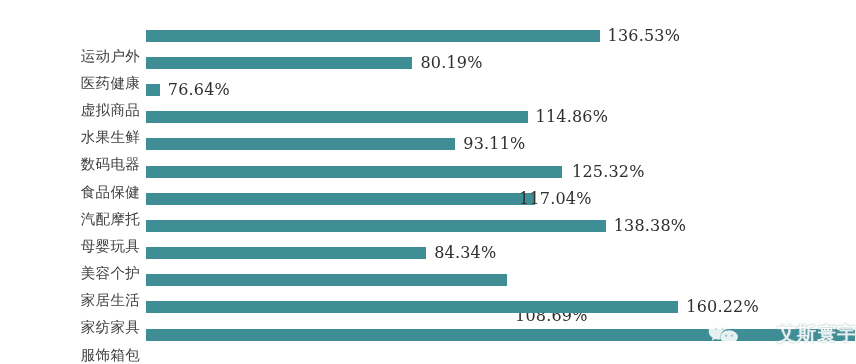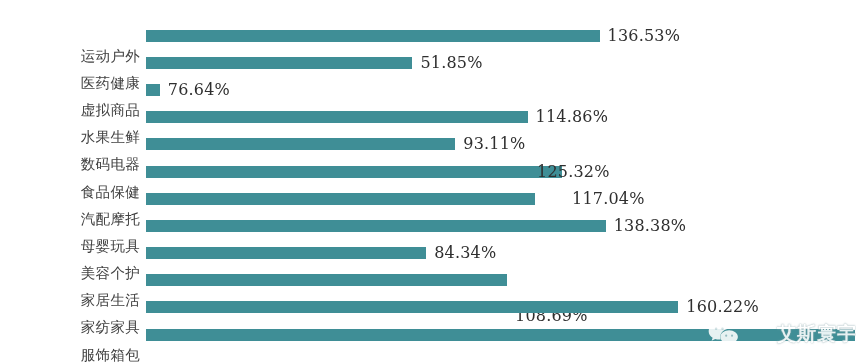--- a/index.html
+++ b/index.html
@@ -119,21 +119,21 @@
         <div class="bar-track">
           <div class="bar-fill" style="width: 453.553px; background: rgb(63, 142, 150);"></div>
         </div>
         <div class="bar-value" style="left: 607.553px; color: rgb(47, 47, 47);">136.53%</div>
       </div>
       <div class="bar-row">
         <div class="cat-label">医药健康</div>
         <div class="bar-track">
           <div class="bar-fill" style="width: 266.391px; background: rgb(63, 142, 150);"></div>
         </div>
-        <div class="bar-value" style="left: 420.391px; color: rgb(47, 47, 47);">51.85%</div>
+        <div class="bar-value" style="left: 420.391px; color: rgb(47, 47, 47);">80.19%</div>
       </div>
       <div class="bar-row">
         <div class="cat-label">虚拟商品</div>
         <div class="bar-track">
           <div class="bar-fill" style="width: 13.7863px; background: rgb(63, 142, 150);"></div>
         </div>
         <div class="bar-value" style="left: 167.786px; color: rgb(47, 47, 47);">76.64%</div>
       </div>
       <div class="bar-row">
         <div class="cat-label">水果生鲜</div>
@@ -147,28 +147,28 @@
         <div class="bar-track">
           <div class="bar-fill" style="width: 309.311px; background: rgb(63, 142, 150);"></div>
         </div>
         <div class="bar-value" style="left: 463.311px; color: rgb(47, 47, 47);">93.11%</div>
       </div>
       <div class="bar-row">
         <div class="cat-label">食品保健</div>
         <div class="bar-track">
           <div class="bar-fill" style="width: 416.313px; background: rgb(63, 142, 150);"></div>
         </div>
-        <div class="bar-value" style="left: 537px; color: rgb(47, 47, 47);">125.32%</div>
+        <div class="bar-value" style="left: 572px; color: rgb(47, 47, 47);">125.32%</div>
       </div>
       <div class="bar-row">
         <div class="cat-label">汽配摩托</div>
         <div class="bar-track">
           <div class="bar-fill" style="width: 388.807px; background: rgb(63, 142, 150);"></div>
         </div>
-        <div class="bar-value" style="left: 572px; color: rgb(47, 47, 47);">117.04%</div>
+        <div class="bar-value" style="left: 519px; color: rgb(47, 47, 47);">117.04%</div>
       </div>
       <div class="bar-row">
         <div class="cat-label">母婴玩具</div>
         <div class="bar-track">
           <div class="bar-fill" style="width: 459.698px; background: rgb(63, 142, 150);"></div>
         </div>
         <div class="bar-value" style="left: 613.698px; color: rgb(47, 47, 47);">138.38%</div>
       </div>
       <div class="bar-row">
         <div class="cat-label">美容个护</div>

